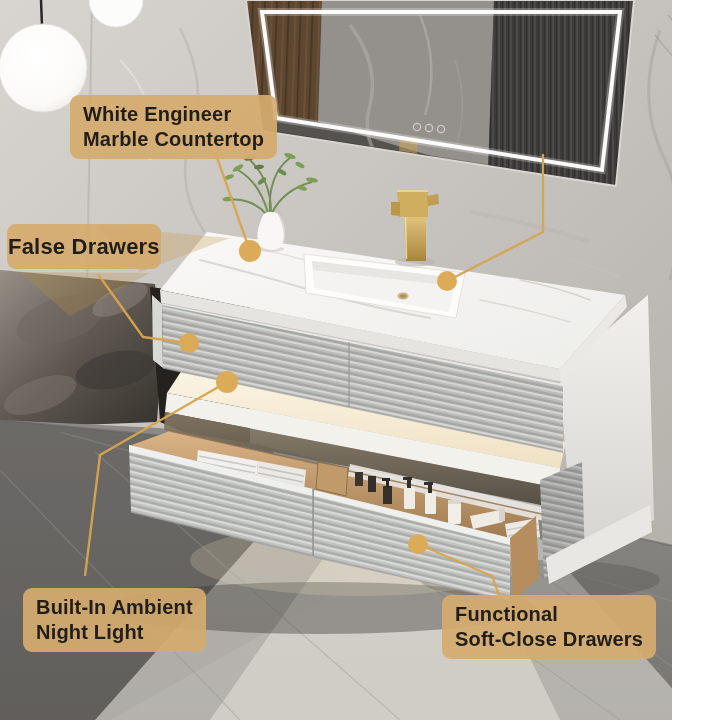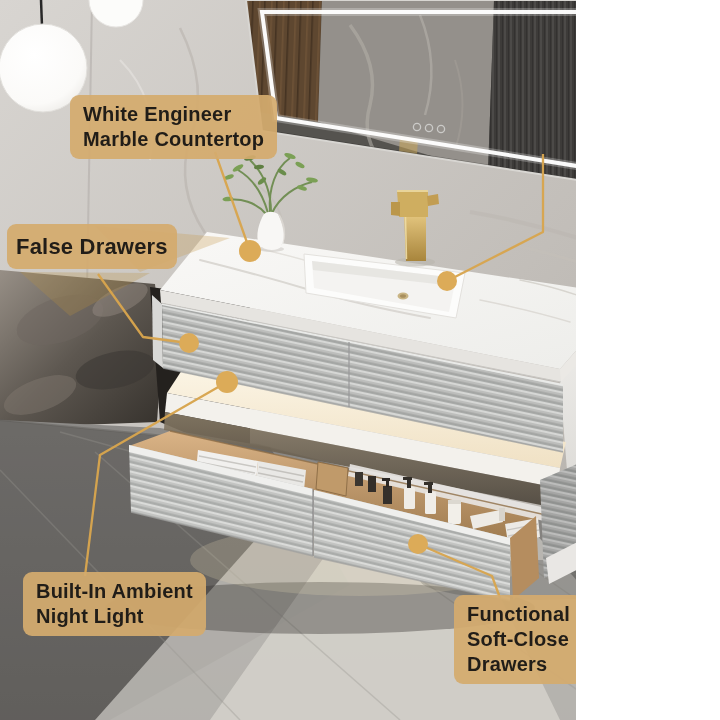--- a/index.html
+++ b/index.html
@@ -1,37 +1,37 @@
 <!DOCTYPE html>
 <html><head>
 <meta charset="utf-8">
 <style>
   html,body{margin:0;padding:0;background:#ffffff;}
-  .stage{position:relative;width:576px;height:720px;overflow:hidden;
+  .stage{position:relative;width:672px;height:720px;overflow:hidden;
          font-family:"Liberation Sans",sans-serif;background:#14532d;}
   .stage svg{position:absolute;left:0;top:0;}
   .callout-label{
     position:absolute;
     background:rgba(212,171,110,0.93);
     color:#211d18;
     font-weight:700;
     font-size:20px;
     line-height:25px;
     padding:7px 13px;
     border-radius:9px;
     white-space:pre-line;
     letter-spacing:.2px;
     z-index:5;
   }
-  .callout-label.single{font-size:22px;line-height:27px;padding:9px 9px;}
+  .callout-label.single{font-size:22px;line-height:27px;padding:9px 1px;}
   #lbl-countertop{left:70px;top:95px;}
   #lbl-sink{left:443px;top:102px;}
   #lbl-false{left:7px;top:224px;}
-  #lbl-night{left:23px;top:572px;}
-  #lbl-soft{left:442px;top:595px;margin-left:12px;}
+  #lbl-night{left:23px;top:588px;}
+  #lbl-soft{left:442px;top:595px;}
 </style>
 </head>
 <body>
 
 <div class="stage">
 
 <svg width="720" height="720" viewBox="0 0 720 720">
   <defs>
     <linearGradient id="wallGrad" x1="0" y1="0" x2="1" y2="1">
       <stop offset="0" stop-color="#d8d5d1"></stop>

